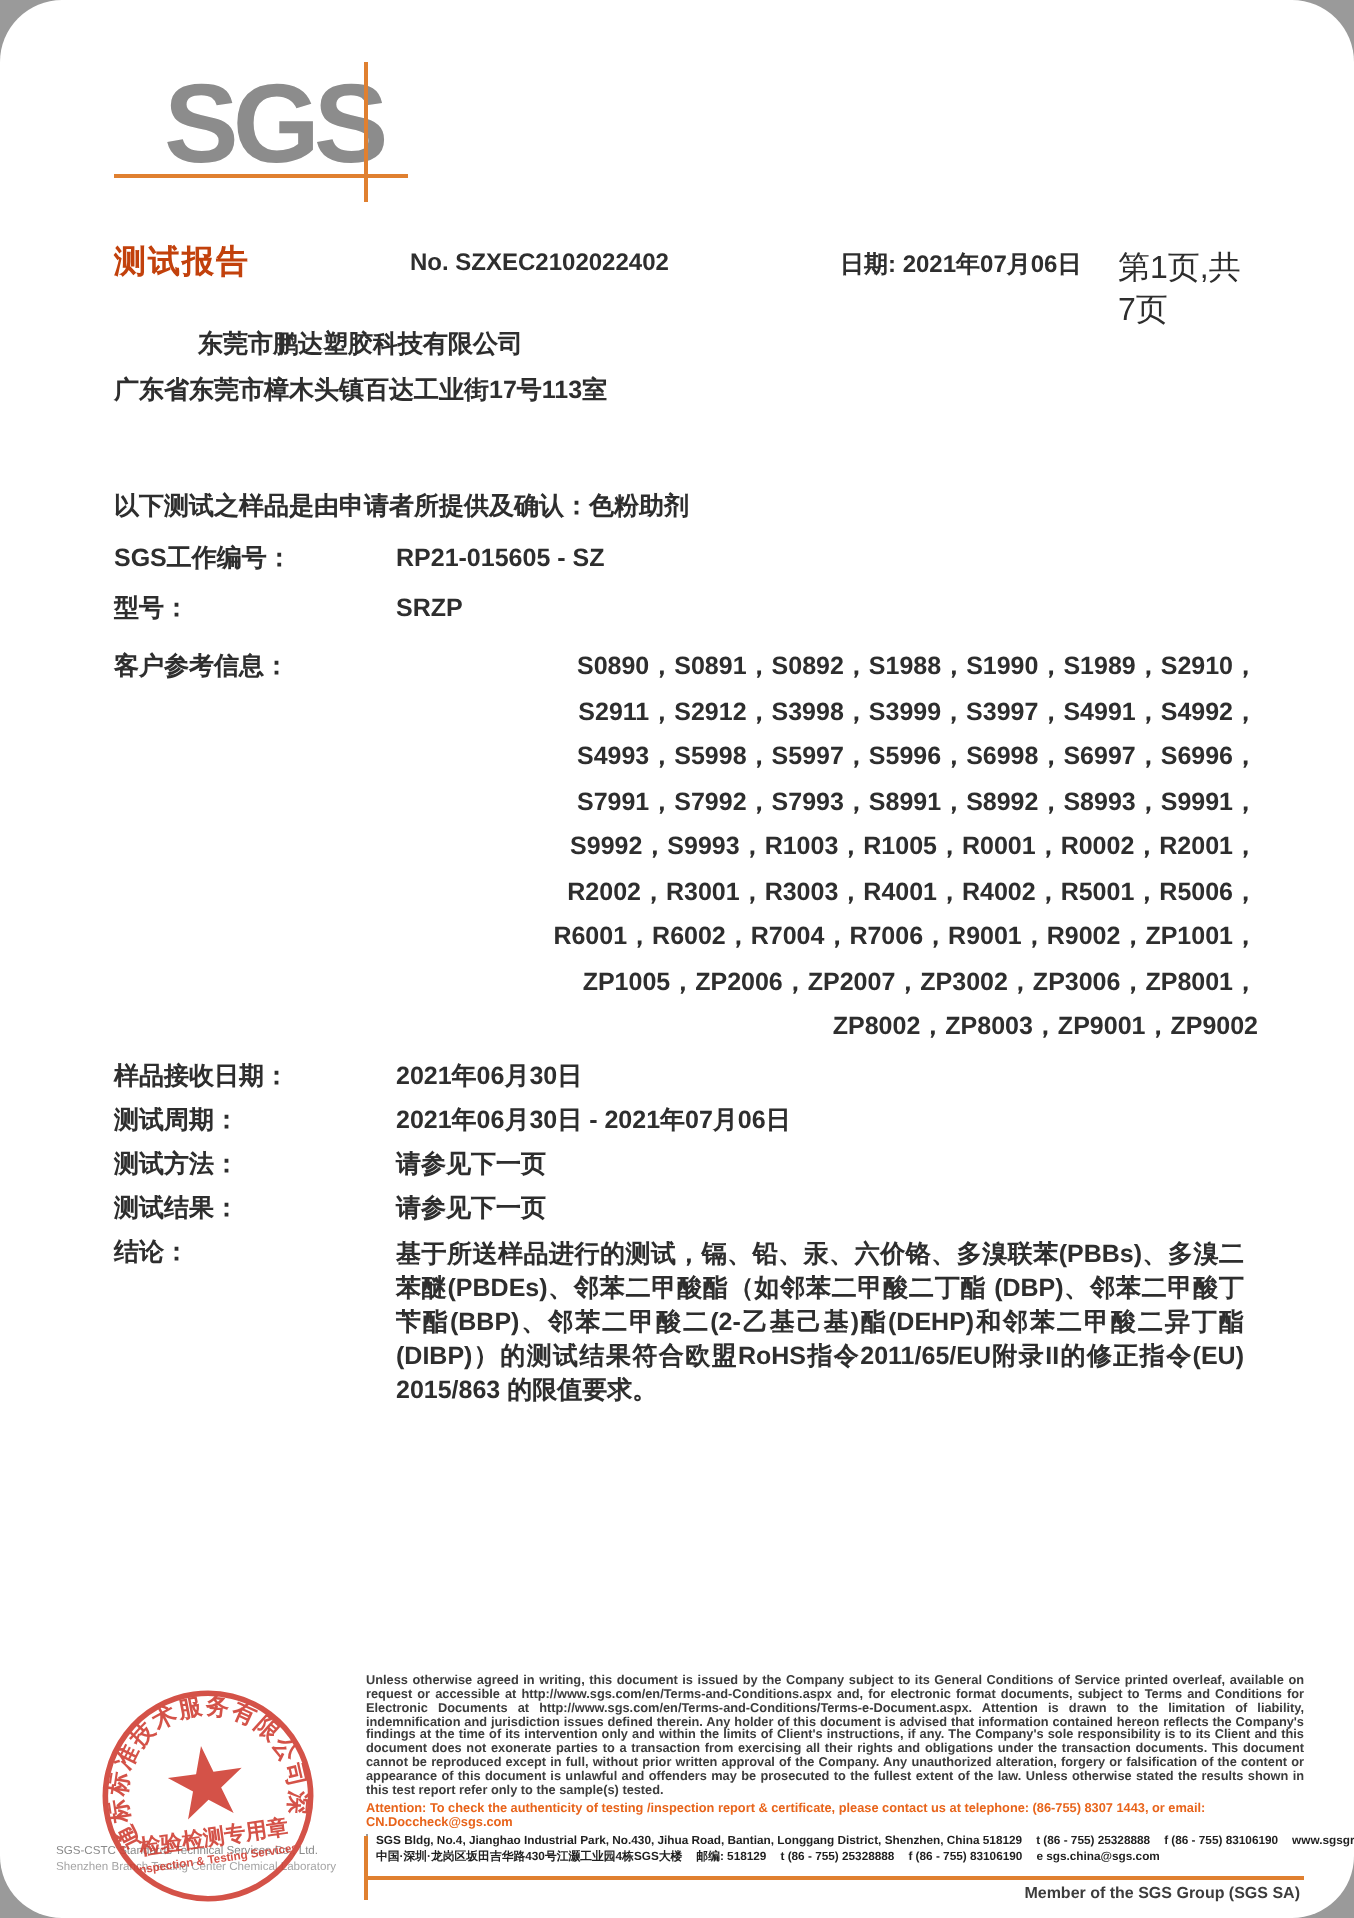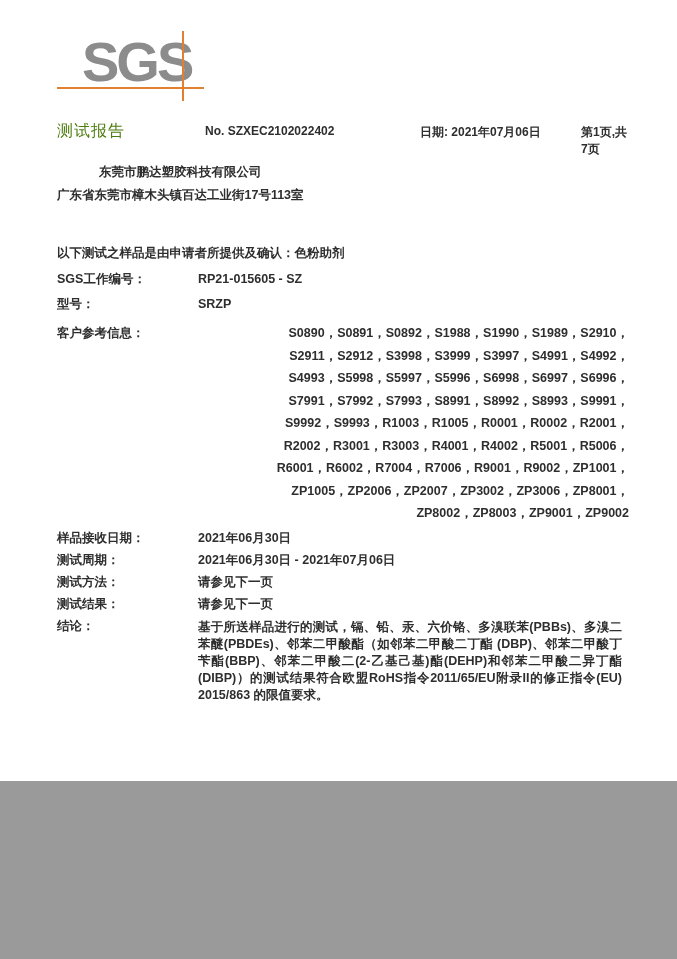--- a/index.html
+++ b/index.html
@@ -1,37 +1,37 @@
 <!DOCTYPE html>
 <html><head>
 <meta charset="utf-8">
 <style>
   * { margin:0; padding:0; box-sizing:border-box; }
   html,body { background:#9a9a9a; }
   body { font-family:"Liberation Sans","DejaVu Sans",sans-serif; }
   .page {
-    position:relative; width:677px; height:781px; margin:0 auto;
-    background:#ffffff; color:#2e2e2e; overflow:hidden;
+    position:relative; width:677px; height:959px; margin:0 auto;
+    background:#ffffff; color:#2e2e2e; overflow:hidden;border-radius:31px;
   }
 
   
   .sgs-logo-text {
     position:absolute; left:82px; top:34px;
     font-size:56px; font-weight:700; letter-spacing:-3px;
     color:#8c8c8c; line-height:1;
   }
   .logo-hline { position:absolute; left:57px; top:87px; width:147px; height:2px; background:#e08030; }
   .logo-vline { position:absolute; left:182px; top:31px; width:2px; height:70px; background:#e08030; }
 
   
   .title-row { position:absolute; left:57px; top:121px; width:570px; height:18px; }
-  .report-title { position:absolute; left:0; top:0; font-size:16px; font-weight:400; color:#4d7c0f; letter-spacing:1px; }
+  .report-title { position:absolute; left:0; top:0; font-size:16px; font-weight:700; color:#c2410c; letter-spacing:1px; }
   .report-no   { position:absolute; left:148px; top:3px; font-size:12px; font-weight:600; }
   .report-date { position:absolute; left:363px; top:3px; font-size:12px; font-weight:600; }
-  .report-pages{ position:absolute; left:524px; top:3px; font-size:12px; font-weight:700; }
+  .report-pages{ position:absolute; left:502px; top:3px; font-size:16px; font-weight:400; }
 
   
   .applicant { position:absolute; left:57px; top:161px; font-size:12.5px; font-weight:600; line-height:23px;text-align:center; }
 
   
   .sample-statement { position:absolute; left:57px; top:245px; font-size:12.5px; font-weight:600;text-align:center; }
   .fields { position:absolute; left:57px; top:272px; width:572px; }
   .field-row { display:flex; align-items:flex-start; margin-bottom:11px; }
   .field-row.tight { margin-bottom:8px; }
   .field-label { flex:0 0 141px; font-size:12.5px; font-weight:600; line-height:14px; }

